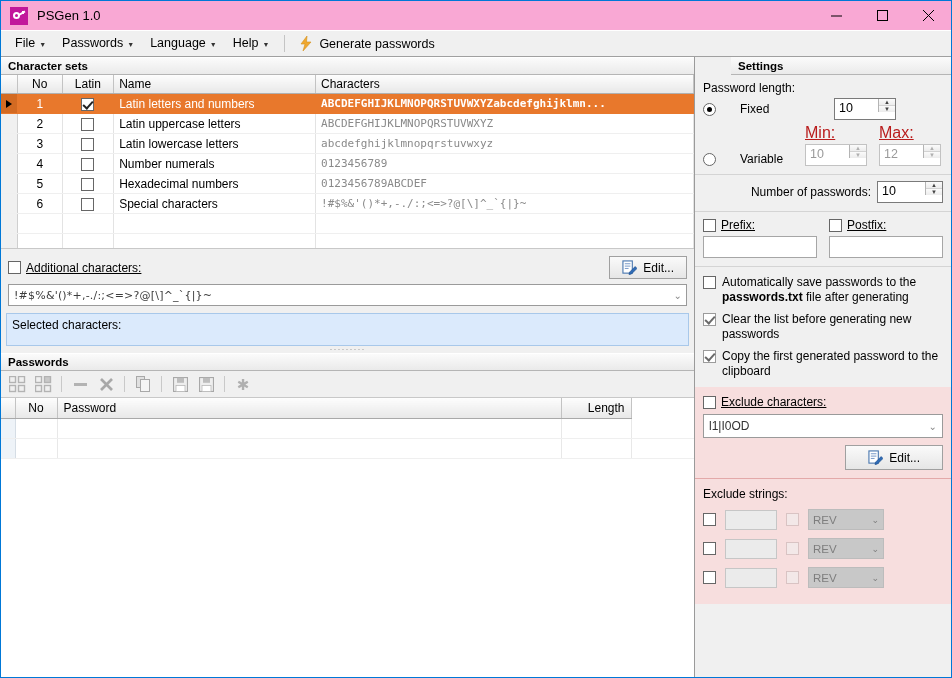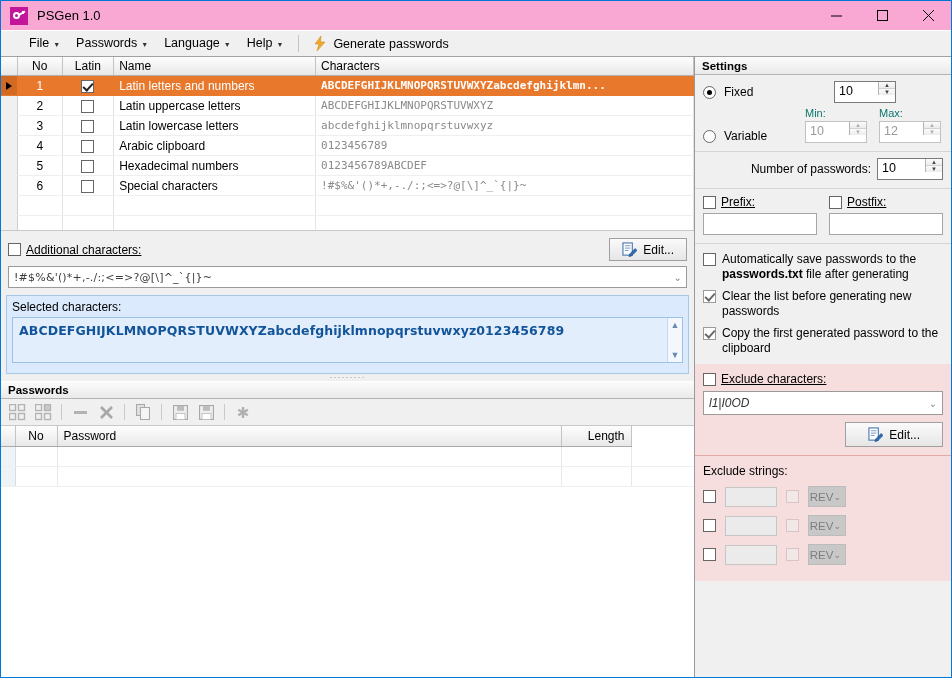--- a/index.html
+++ b/index.html
@@ -55,21 +55,21 @@
     display: flex; align-items: center; justify-content: center;
     font-size: 13px; color: #000; line-height: 1;
   }
   .win-btn svg { display: block; }
   
   .menubar {
     height: 26px; min-height: 26px;
     background: #f0f0f0;
     display: flex; align-items: center;
     border-bottom: 1px solid #a0a0a0;
-    padding-left: 20px;
+    padding-left: 6px;
   }
   .menu-item {
     padding: 3px 8px 4px 8px;
     font-size: 12.5px; display: flex; align-items: center; gap: 4px;
     color: #000;
   }
   .caret { font-size: 7px; color: #333; line-height: 1; position: relative; top: 1px; }
   .menu-sep { width: 1px; height: 17px; background: #c4c4c4; margin: 0 7px; }
   .gen-btn { display: flex; align-items: center; gap: 7px; padding: 3px 8px; font-size: 12.5px; }
   .bolt { width: 12px; height: 15px; flex: none; }
@@ -80,21 +80,21 @@
   .right-pane { flex: 1; display: flex; flex-direction: column; background: #f0f0f0; min-height: 0; }
   
   .group-header {
     height: 18px; min-height: 18px;
     background: linear-gradient(to bottom, #fbfbfb 0%, #eaeaea 100%);
     border-bottom: 1px solid #b5b5b5;
     border-top: 1px solid #ffffff;
     font-weight: bold; font-size: 11.5px;
     display: flex; align-items: center; padding-left: 7px; color: #000;
   }
-  .group-header.settings-hdr { border-top: none; }
+  .group-header.settings-hdr { border-top: none; margin-left: 36px; }
   .group-header.exclusion {
     background: linear-gradient(to bottom, #f6b7b7 0%, #f1a5a5 100%);
     border-bottom: 1px solid #e08d8d;
     gap: 6px; padding-left: 5px;
   }
   .tri-collapse {
     width: 0; height: 0; border-left: 5px solid transparent;
     border-right: 5px solid transparent; border-bottom: 8px solid #c0392b;
     transform: rotate(-45deg); margin-right: 2px;
   }
@@ -210,21 +210,21 @@
   .pwtbl th.p-pw { text-align: left; }
   .pwtbl th.p-len { width: 70px; text-align: right; }
   .pwtbl th.p-pad { width: 63px; border-right: none; background: #fff; border-bottom: 1px solid #fff;}
   .pwtbl td { border-right: 1px solid #e8e8e8; border-bottom: 1px solid #efefef; height: 20px; }
   .pwtbl td.p-ind { background: #eef3f8; border-right: 1px solid #d5dde5; }
   .pwtbl td.p-pad { border-right: none; }
   
   .set-sec { padding: 6px 8px 8px 8px; border-bottom: 1px solid #d4d4d4; }
   .set-sec.nb { border-bottom: none; }
   .sec-label { font-size: 12px; margin-bottom: 3px; }
-  .radio-row { display: flex; align-items: center; gap: 8px; }
+  .radio-row { display: flex; align-items: center; gap: 24px; }
   .radio {
     width: 13px; height: 13px; border-radius: 50%; border: 1px solid #666;
     background: #fff; position: relative; flex: none;
   }
   .radio.on::after {
     content: ""; position: absolute; left: 3px; top: 3px; width: 5px; height: 5px;
     border-radius: 50%; background: #000;
   }
   .spin {
     display: flex; border: 1px solid #7a7a7a; background: #fff;
@@ -234,45 +234,45 @@
   .spin .sv { flex: 1; padding: 2px 4px; font-size: 12.5px; display: flex; align-items: center; }
   .spin.dim .sv { color: #9a9a9a; }
   .spin-btns { width: 17px; display: flex; flex-direction: column; border-left: 1px solid #b4b4b4; }
   .spin-btns div {
     flex: 1; background: linear-gradient(to bottom,#fbfbfb,#ececec);
     display: flex; align-items: center; justify-content: center; font-size: 6px;
     color: #444; line-height: 1;
   }
   .spin-btns div:first-child { border-bottom: 1px solid #d2d2d2; }
   .spin.dim .spin-btns div { color: #b0b0b0; }
-  .dim-lbl { color: #0f766e; font-size: 11px; }
+  .dim-lbl { color: #b91c1c; font-size: 16px; text-decoration: underline; }
   .minmax-row { display: flex; align-items: flex-end; gap: 12px; margin-top: 4px; }
   .numpw-row { display: flex; align-items: center; justify-content: flex-end; gap: 6px; }
   .fix-row { display: flex; align-items: center; justify-content: space-between; padding-right: 47px; }
   .pp-row { display: flex; gap: 12px; }
   .pp-col { flex: 1; }
   .pp-input { margin-top: 4px; height: 22px; background: #fff; border: 1px solid #a6a6a6; }
   .chk-line { display: flex; gap: 6px; align-items: flex-start; margin-bottom: 7px; font-size: 12px; line-height: 15px; }
   .chk-line:last-child { margin-bottom: 0; }
   .chk-line .cbx { margin-top: 1px; flex: none; }
   .excl-body { background: #f7dede; padding: 8px; border-bottom: 1px solid #e3a9a9; }
   .excl-body2 { background: #f7dede; padding: 8px; flex: 1; }
   .excl-combo {
     margin-top: 5px; height: 24px; background: #fff; border: 1px solid #9a9a9a;
-    display: flex; align-items: center; padding: 0 5px; font-size: 12px; color: #333; font-style: italic;
+    display: flex; align-items: center; padding: 0 5px; font-size: 12px; color: #333;
   }
   .excl-combo .val { flex: 1; }
   .excl-combo .chev { color: #8a8a8a; font-size: 10px; }
   .excl-edit-row { display: flex; justify-content: flex-end; margin-top: 7px; }
   .btn.wide { padding: 4px 22px; }
   .estr-row { display: flex; align-items: center; gap: 9px; margin-bottom: 8px; }
   .estr-input { width: 52px; height: 20px; background: #ebebeb; border: 1px solid #c6c6c6; }
   .estr-cbx2 { width: 13px; height: 13px; background: #f3e8e8; border: 1px solid #d9c3c3; }
   .rev-sel {
-    width: 38px; height: 21px; background: #c8c8c8; border: 1px solid #bcbcbc;
+    width: 76px; height: 21px; background: #c8c8c8; border: 1px solid #bcbcbc;
     display: flex; align-items: center; padding: 0 4px; color: #7e7e7e; font-size: 11.5px; justify-content: flex-end;
   }
   .rev-sel .val { flex: 1; }
   .rev-sel .chev { font-size: 9px; }
   .right-fill { background: #f0f0f0; flex: 1; }
 </style>
 </head>
 <body>
 
 <div id="app">
@@ -327,20 +327,21 @@
         <polygon points="7,0 1,8 5,8 3,15 11,6 6.5,6" fill="#f0a830" stroke="#d4901d" stroke-width="0.6"></polygon>
       </svg>
       <span>Generate passwords</span>
     </div>
   </div>
 
   <div class="body-split">
 
     <div class="left-pane">
 
+      <div class="group-header">Character sets</div>
 
       <div class="charset-table-wrap">
         <table class="tbl">
           <thead>
             <tr>
               <th class="c-ind"></th>
               <th class="c-no">No</th>
               <th class="c-active">Latin</th>
               <th class="c-name">Name</th>
               <th class="c-chars">Characters</th>
@@ -367,21 +368,21 @@
               <td class="c-ind"></td>
               <td class="c-no">3</td>
               <td class="c-active"><span class="cbx"></span></td>
               <td class="c-name">Latin lowercase letters</td>
               <td class="c-chars">abcdefghijklmnopqrstuvwxyz</td>
             </tr>
             <tr>
               <td class="c-ind"></td>
               <td class="c-no">4</td>
               <td class="c-active"><span class="cbx"></span></td>
-              <td class="c-name">Arabic clipboard</td>
+              <td class="c-name">Number numerals</td>
               <td class="c-chars">0123456789</td>
             </tr>
             <tr>
               <td class="c-ind"></td>
               <td class="c-no">5</td>
               <td class="c-active"><span class="cbx"></span></td>
               <td class="c-name">Hexadecimal numbers</td>
               <td class="c-chars">0123456789ABCDEF</td>
             </tr>
             <tr>
@@ -430,27 +431,20 @@
           </div>
         </div>
         <div class="combo">
           <span class="val">!#$%&amp;'()*+,-./:;&lt;=&gt;?@[\]^_`{|}~</span>
           <span class="chev">⌄</span>
         </div>
       </div>
 
       <div class="selchars">
         <div class="cap">Selected characters:</div>
-        <div class="selchars-box">
-          <div class="selchars-text">ABCDEFGHIJKLMNOPQRSTUVWXYZabcdefghijklmnopqrstuvwxyz0123456789</div>
-          <div class="vscroll">
-            <span>▲</span>
-            <span>▼</span>
-          </div>
-        </div>
       </div>
       <div class="grip">·········</div>
 
       <div class="group-header">Passwords</div>
 
       <div class="pw-toolbar">
         <div class="tb-ico">
           <svg width="17" height="17" viewBox="0 0 17 17">
             <rect x="0.5" y="0.5" width="6" height="6" fill="none" stroke="#b3b3b3" stroke-width="1.4"></rect>
             <rect x="9.5" y="0.5" width="6" height="6" fill="none" stroke="#b3b3b3" stroke-width="1.4"></rect>
@@ -536,20 +530,21 @@
         </table>
       </div>
 
     </div>
 
     <div class="right-pane">
 
       <div class="group-header settings-hdr">Settings</div>
 
       <div class="set-sec">
+        <div class="sec-label">Password length:</div>
         <div class="fix-row">
           <label class="radio-row">
             <span class="radio on"></span>
             <span>Fixed</span>
           </label>
           <div class="spin">
             <div class="sv">10</div>
             <div class="spin-btns">
               <div>▲</div>
               <div>▼</div>

